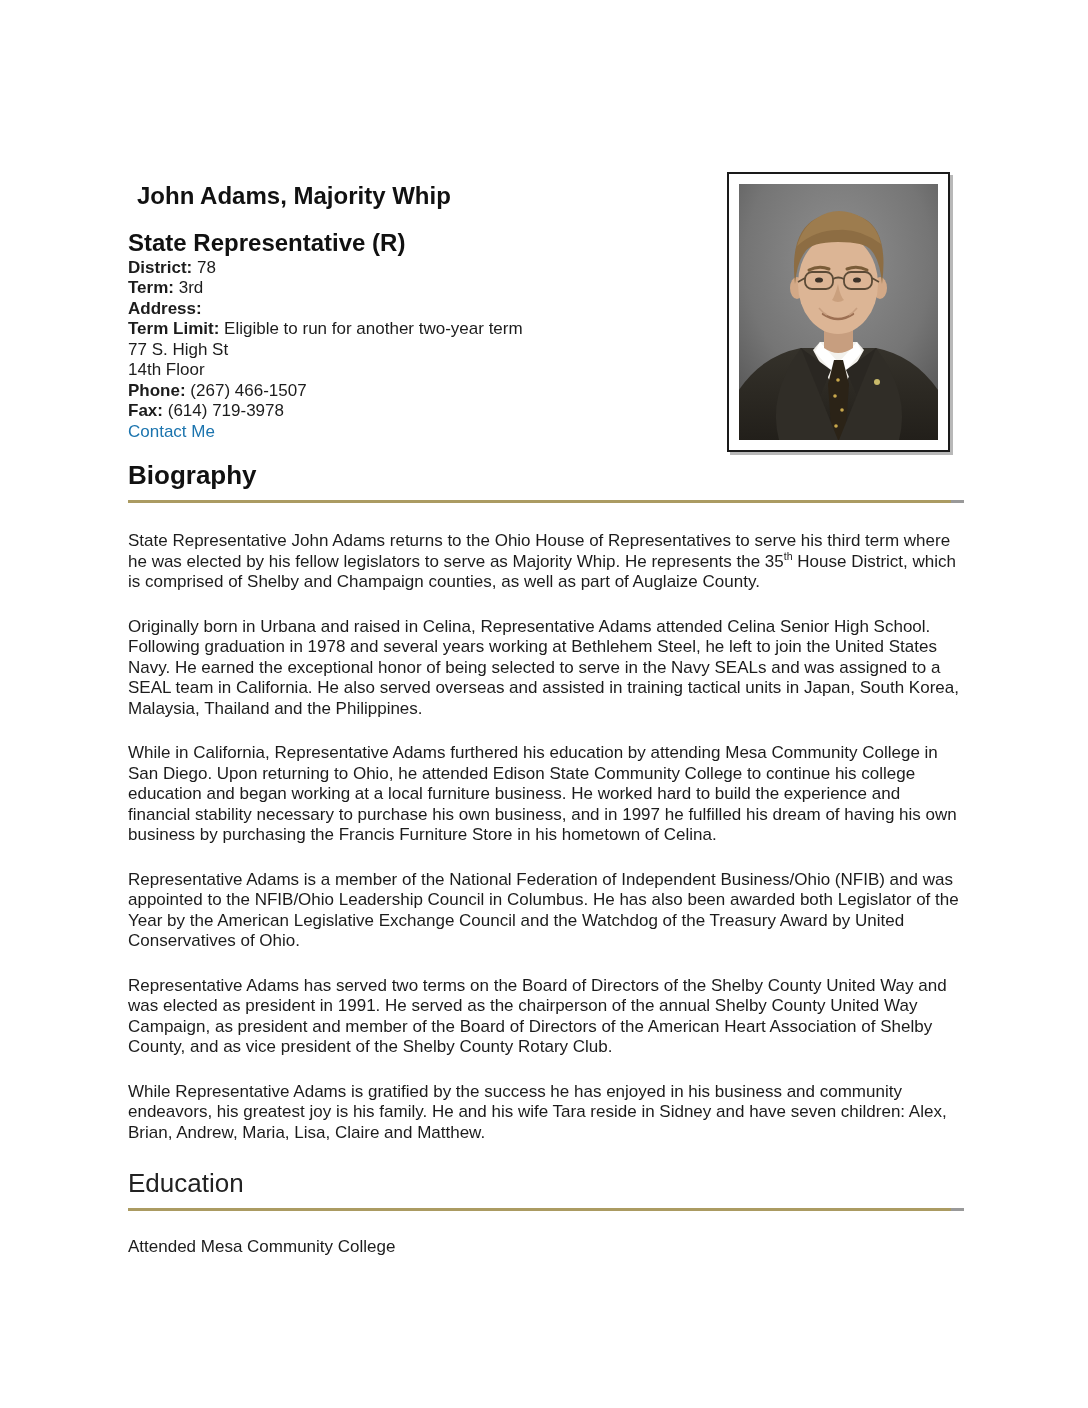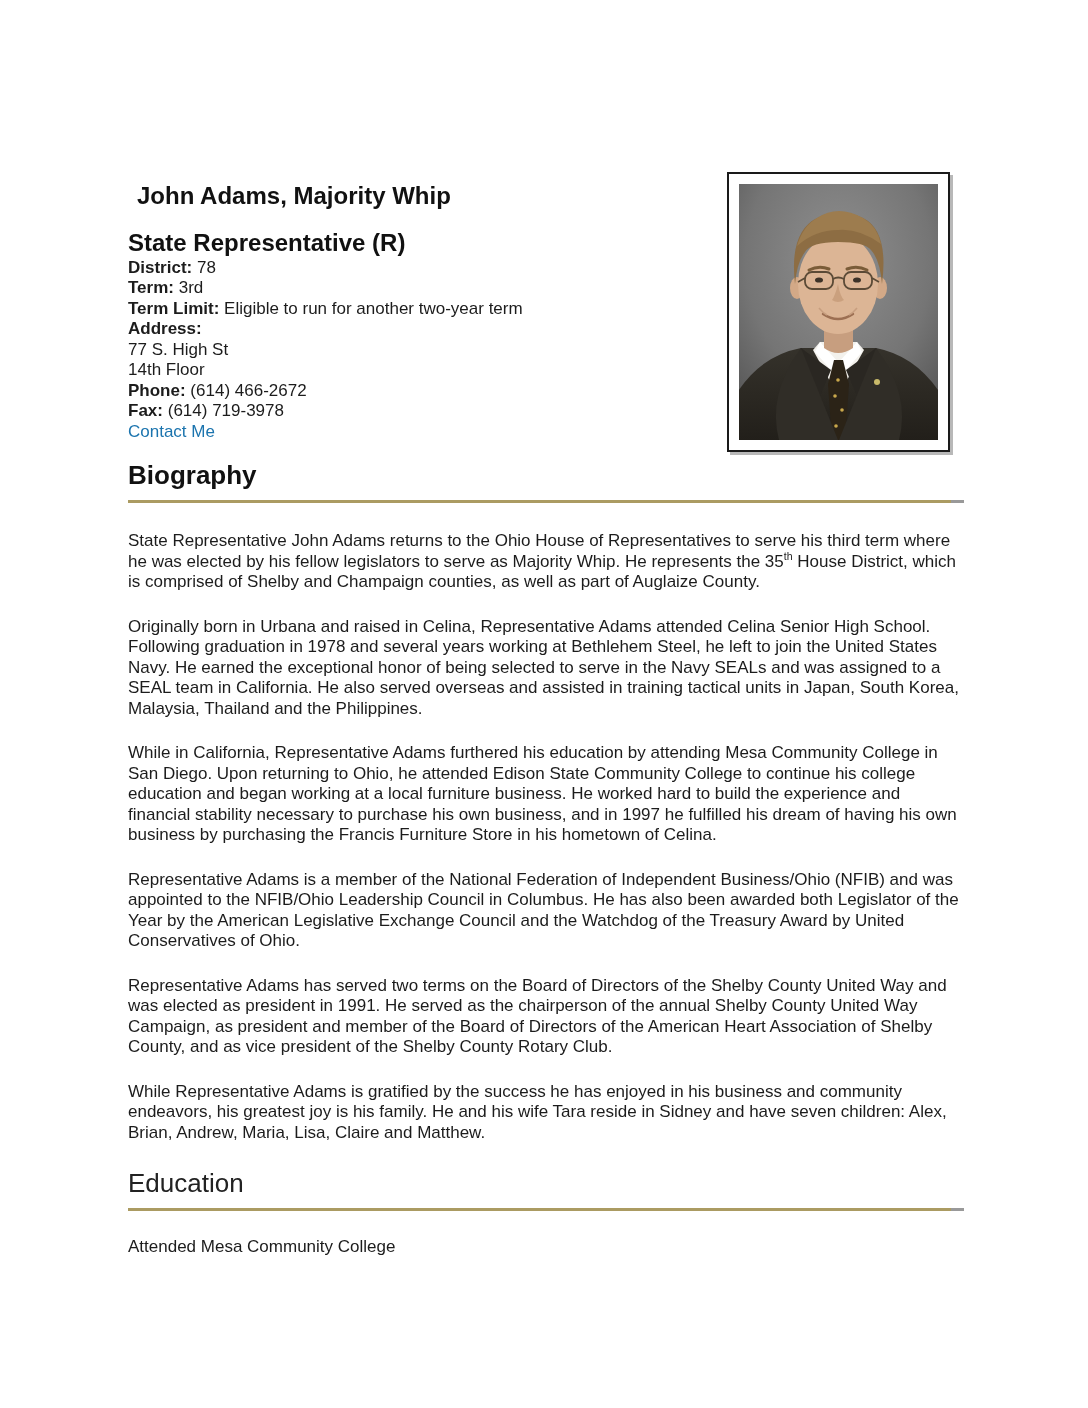--- a/index.html
+++ b/index.html
@@ -96,29 +96,29 @@
     <div class="role-heading">State Representative (R)</div>
 
     <div class="details">
       <div class="detail-line">
         <strong>District:</strong><span>78</span>
       </div>
       <div class="detail-line">
         <strong>Term:</strong><span>3rd</span>
       </div>
       <div class="detail-line">
+        <strong>Address:</strong>
+      </div>
+      <div class="detail-line">
         <strong>Term Limit:</strong><span>Eligible to run for another two-year term</span>
-      </div>
-      <div class="detail-line">
-        <strong>Address:</strong>
       </div>
       <div class="detail-line">77 S. High St</div>
       <div class="detail-line">14th Floor</div>
       <div class="detail-line">
-        <strong>Phone:</strong><span>(614) 466-2672</span>
+        <strong>Phone:</strong><span>(267) 466-1507</span>
       </div>
       <div class="detail-line">
         <strong>Fax:</strong><span>(614) 719-3978</span>
       </div>
       <div class="detail-line">
         <a class="contact-link">Contact Me</a>
       </div>
     </div>
 
     <div>

